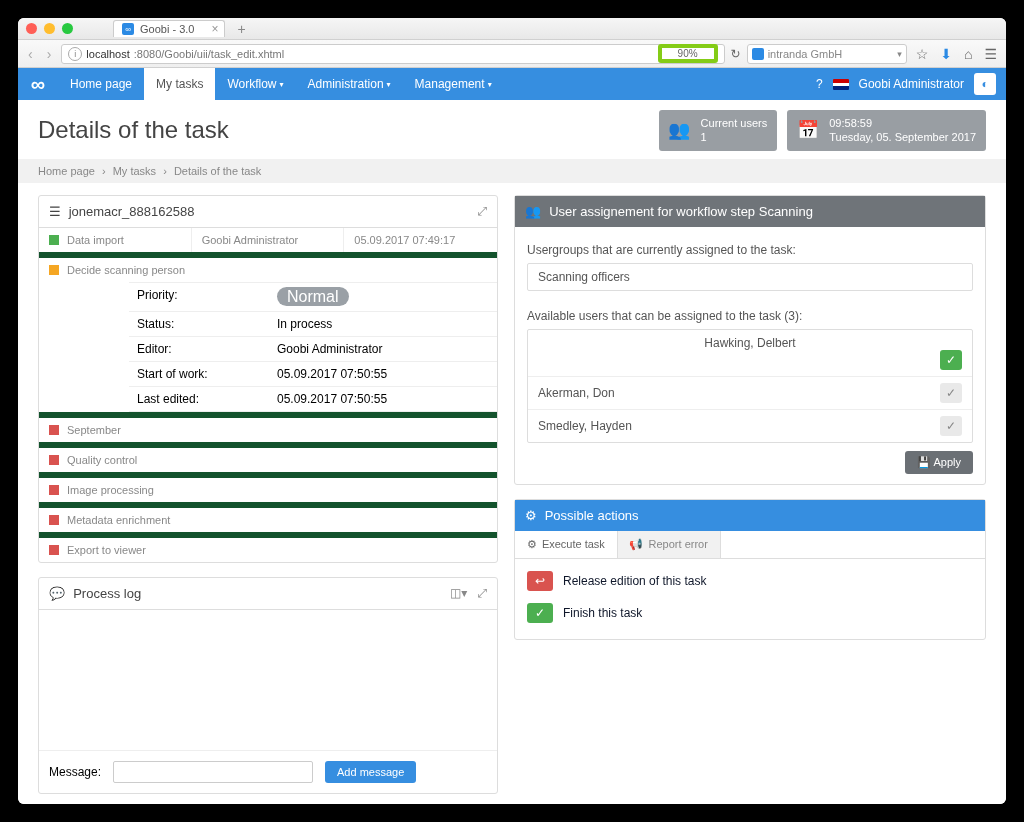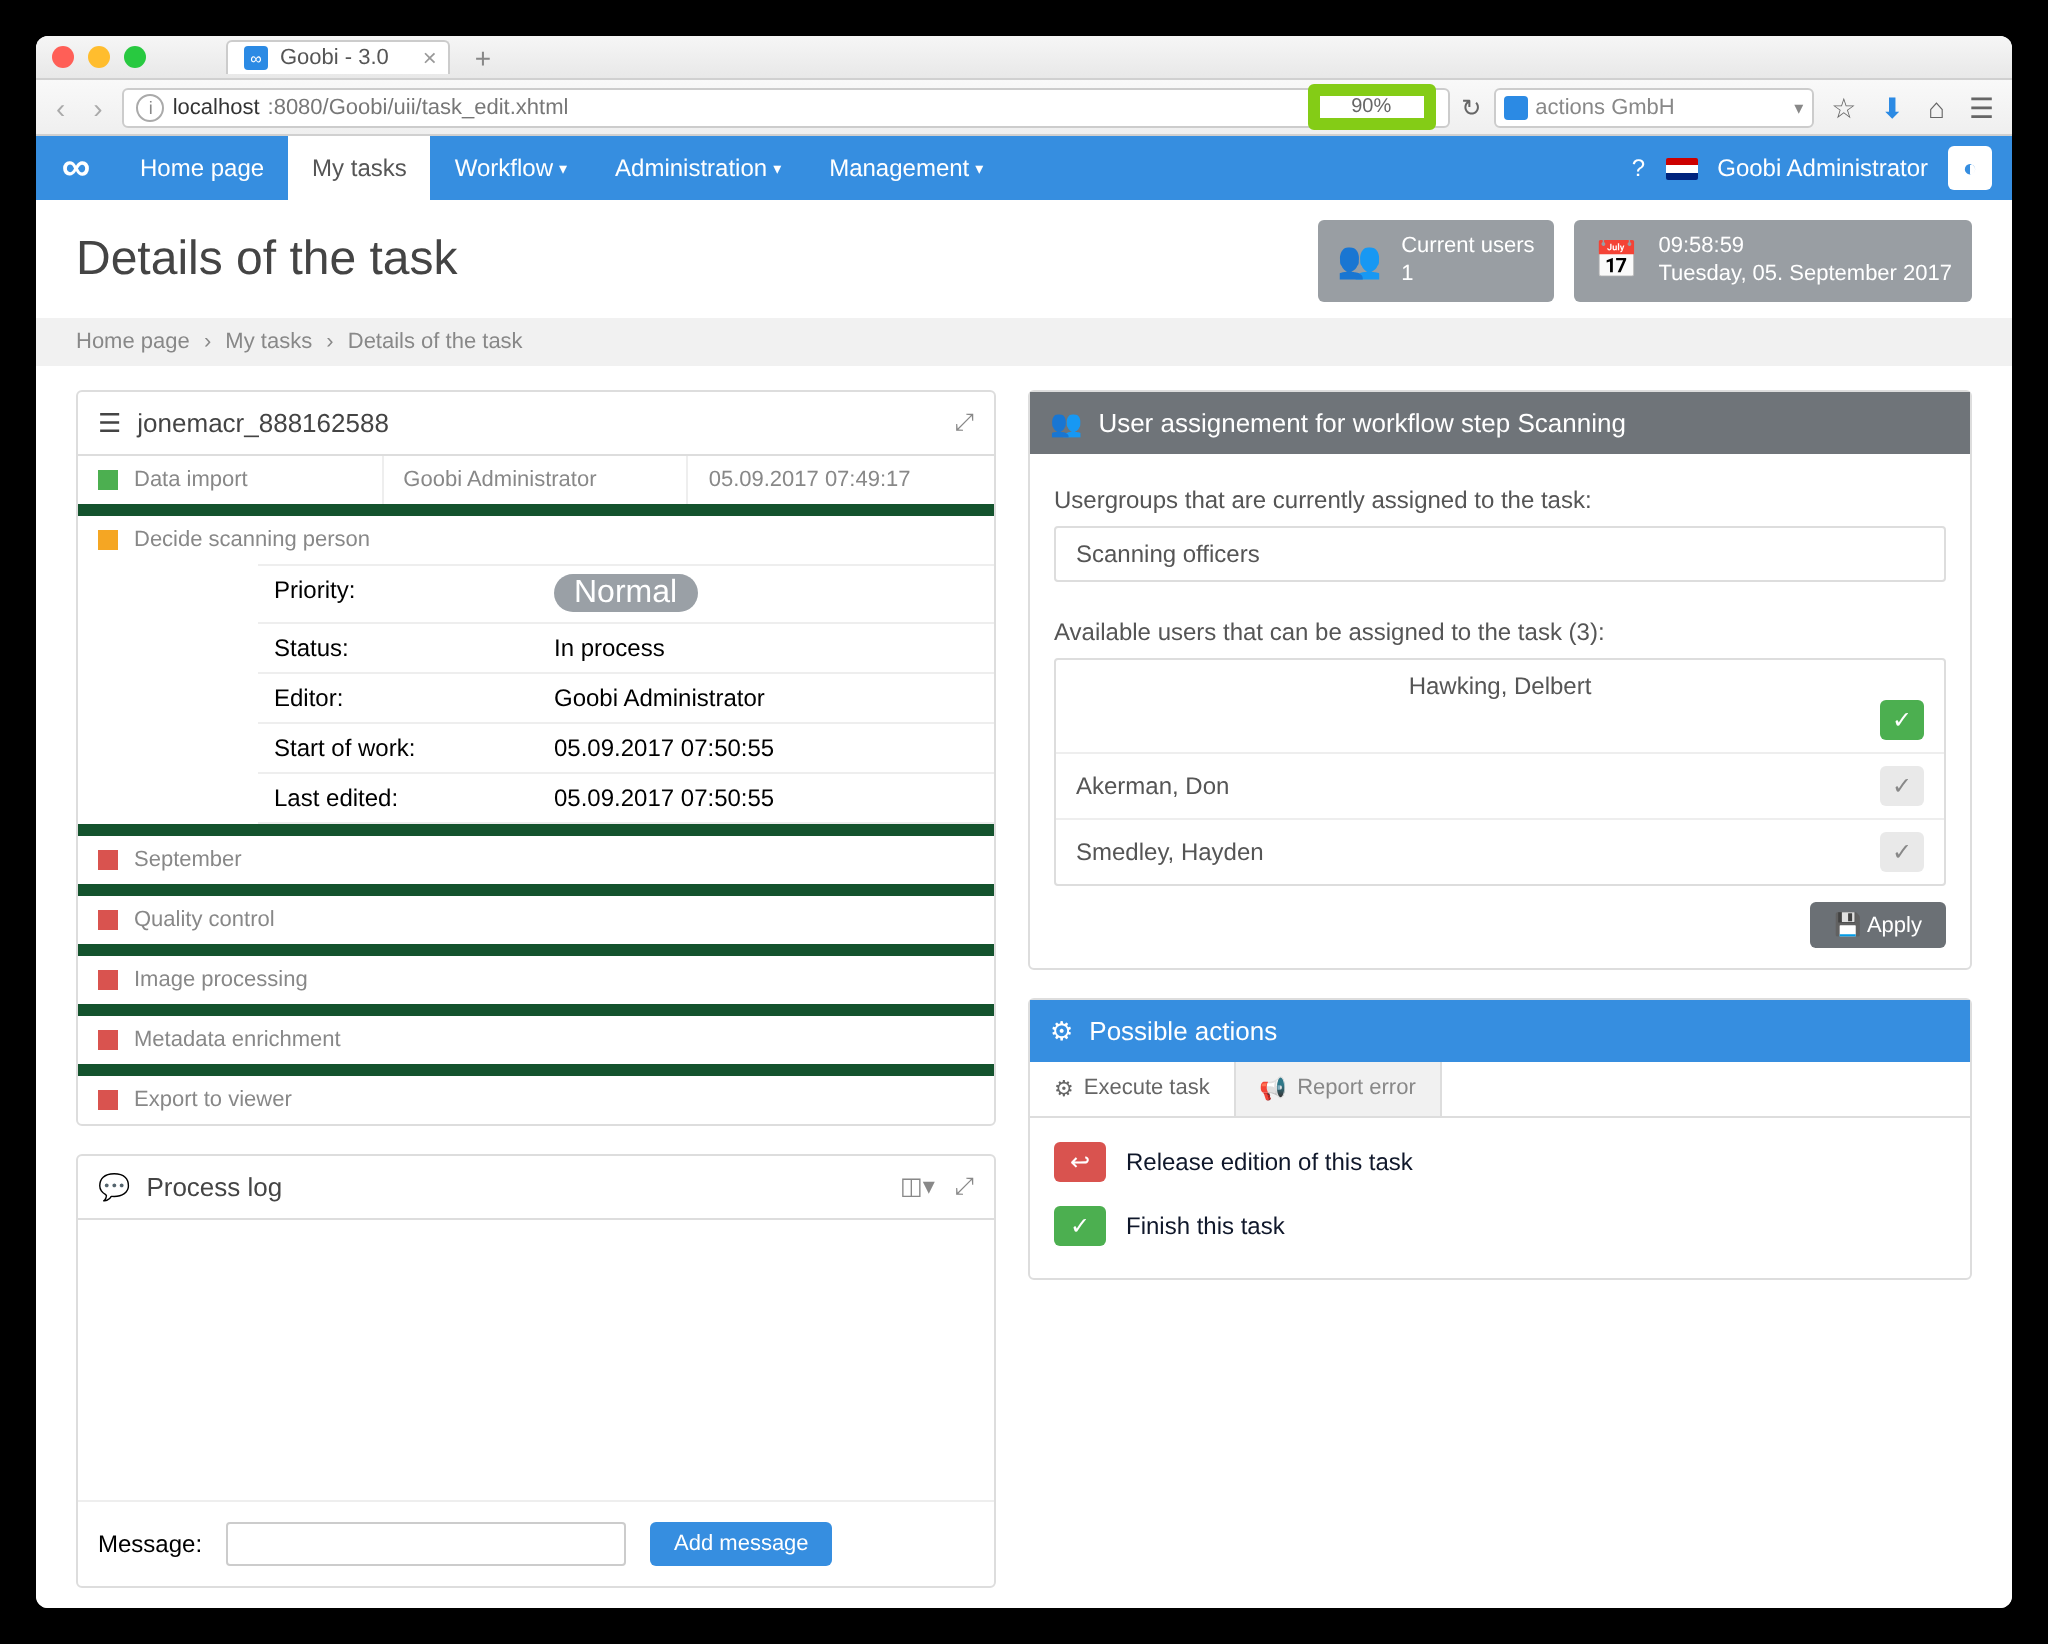--- a/index.html
+++ b/index.html
@@ -12,21 +12,21 @@
 .mac-tabs { display: flex; margin-left: 40px; align-items: center; }
 .mac-tab { background: #fff; border: 1px solid #ccc; border-bottom: none; border-radius: 3px 3px 0 0; padding: 2px 30px 2px 8px; font-size: 11px; color: #555; position: relative; display: flex; align-items: center; gap: 6px; }
 .mac-tab-icon { width: 12px; height: 12px; background:#2b8ae4; border-radius:2px; display:inline-flex; align-items:center; justify-content:center; color:#fff; font-size:8px; }
 .mac-tab-close { position: absolute; right: 6px; color: #999; font-size: 12px; }
 .mac-tab-plus { margin-left: 6px; color: #888; font-size: 14px; padding: 0 6px; }
 .mac-addr { height: 28px; background: linear-gradient(#f9f9f9,#efefef); border-bottom: 1px solid #d0d0d0; display: flex; align-items: center; padding: 0 6px; gap: 6px; }
 .nav-btn { color:#aaa; font-size:14px; padding:0 4px; }
 .addr-field { flex:1; background:#fff; border:1px solid #ccc; border-radius: 3px; height:20px; display:flex; align-items:center; padding:0 6px; font-size:11px; color:#777; gap:4px; }
 .addr-field .info { width:14px; height:14px; border:1px solid #aaa; border-radius:50%; display:flex; align-items:center; justify-content:center; font-size:9px; color:#888; }
 .addr-host { color:#333; }
-.zoom-badge { border:6px solid #84cc16; border-radius:3px; padding:0 16px; font-size:10px; color:#666; margin-left:auto; }
+.zoom-badge { border:4px solid #84cc16; border-radius:3px; padding:0 16px; font-size:10px; color:#666; margin-left:auto; }
 .reload { color:#666; }
 .search-box { width:160px; background:#fff; border:1px solid #ccc; border-radius:3px; height:20px; display:flex; align-items:center; padding:0 4px; gap:4px; font-size:11px; color:#888; }
 .search-box .g { width:12px; height:12px; background:#2b8ae4; border-radius:2px; display:inline-block; }
 .tb-ico { color:#666; font-size:14px; padding:0 3px; }
 .tb-ico.blue { color:#2b8ae4; }
 .app { flex:1; overflow:auto; background:#fff; }
 .topnav { background:#368ee0; color:#fff; height:32px; display:flex; align-items:center; font-size:12px; }
 .logo { width:40px; display:flex; align-items:center; justify-content:center; font-size:20px; font-weight:bold; }
 .topnav .item { padding:0 12px; height:32px; display:flex; align-items:center; cursor:pointer; }
 .topnav .item.active { background:#fff; color:#555; }
@@ -114,21 +114,21 @@
     <span class="nav-btn">›</span>
     <div class="addr-field">
       <span class="info">i</span>
       <span class="addr-host">localhost</span>
         <span>:8080/Goobi/uii/task_edit.xhtml</span>
       <span class="zoom-badge">90%</span>
     </div>
     <span class="reload">↻</span>
     <div class="search-box">
       <span class="g"></span>
-      <span>actions GmbH</span>
+      <span>intranda GmbH</span>
       <span style="margin-left:auto;font-size:9px;">▾</span>
     </div>
     <span class="tb-ico">☆</span>
     <span class="tb-ico blue">⬇</span>
     <span class="tb-ico">⌂</span>
     <span class="tb-ico">☰</span>
   </div>
 
   <div class="app">
     <div class="topnav">

